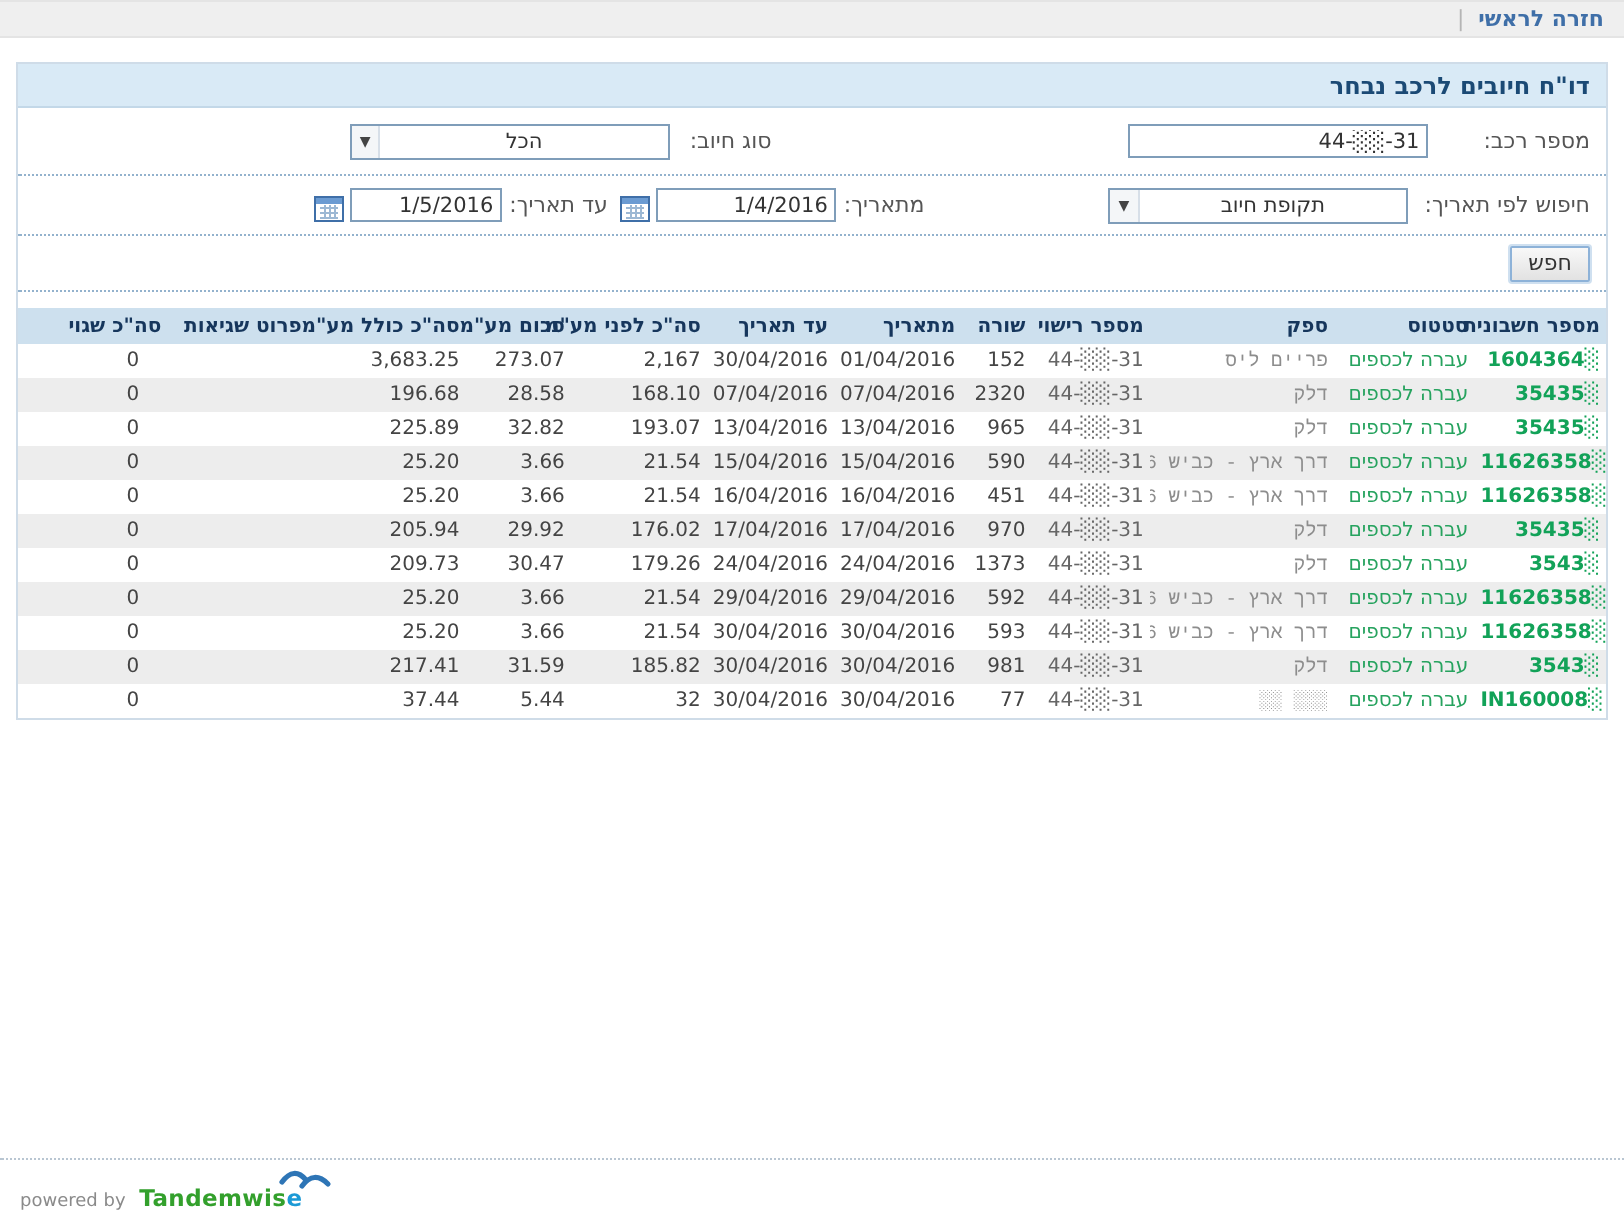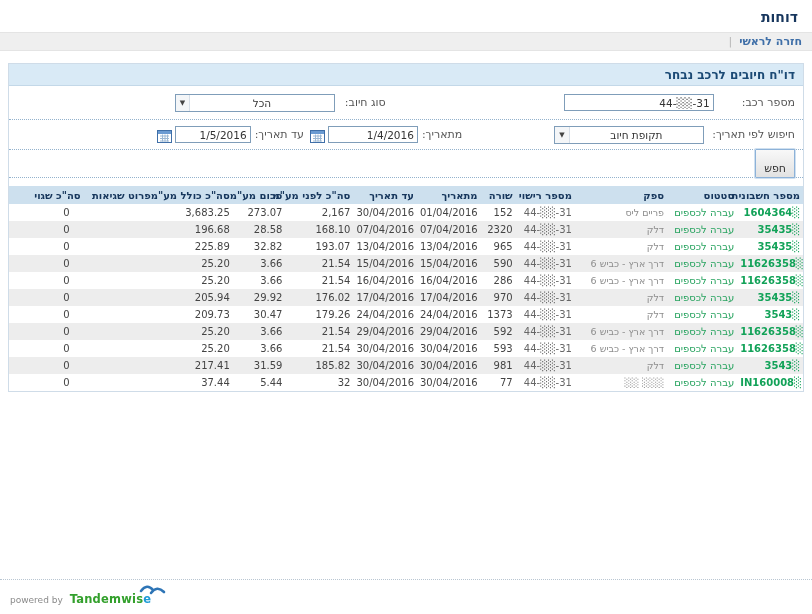--- a/index.html
+++ b/index.html
@@ -28,46 +28,45 @@
 
   .select { display: flex; align-items: center; height: 18px; border: 1px solid #7f9db9; background: #fff; font-size: 10.5px; color: #333; cursor: pointer; }
   .select .val { flex: 1; text-align: center; padding: 4px 4px; overflow: hidden; white-space: nowrap; }
   .select .arrow { font-size: 7px; color: #444; padding: 0 4px; border-right: 1px solid #d7dfe8; align-self: stretch; display: flex; align-items: center; background: #f4f6f8; }
   .sel-period { width: 150px; margin-right: 8px; }
 
   .lbl-from { margin-right: 92px; }
   .lbl-to { margin-right: 6px; }
   .cal { width: 15px; height: 14px; margin-right: 3px; cursor: pointer; display: inline-block; }
 
-  .search-btn { font-family: "DejaVu Sans", sans-serif; font-size: 11px; color: #333; background: linear-gradient(#f8f8f8, #e2e2e2); border: 1px solid #8db2d8; box-shadow: 0 0 0 1px #cfe0f0; padding: 12px 8px 2px; cursor: pointer; border-radius: 1px; }
+  .search-btn { font-family: "DejaVu Sans", sans-serif; font-size: 11px; color: #333; background: linear-gradient(#f8f8f8, #e2e2e2); border: 1px solid #8db2d8; box-shadow: 0 0 0 1px #cfe0f0; padding: 1px 8px 2px; cursor: pointer; border-radius: 1px; }
 
   table.grid { width: 100%; border-collapse: collapse; table-layout: fixed; margin-top: 8px; }
   .grid th { background: #cde0ee; color: #16365c; font-size: 10px; font-weight: bold; text-align: right; padding: 3px 3px; white-space: nowrap; overflow: visible; height: 18px; }
   .grid td { font-size: 10px; color: #444; text-align: right; padding: 0 3px; height: 17px; white-space: nowrap; overflow: hidden; }
   .grid tbody tr:nth-child(even) { background: #ededed; }
   .grid td.invoice { color: #12a258; font-weight: bold; direction: ltr; cursor: pointer; margin-top: 36px; }
   .grid td.status { color: #27a35f; }
-  .grid td.supplier { color: #8d8d8d; font-size: 9.5px; }
+  .grid td.supplier { color: #8d8d8d; font-size: 9.5px; font-family: Liberation Mono, monospace; }
   .grid td.num { direction: ltr; }
   .grid td.license { color: #666; }
   .grid td.invalid { padding-left: 0; padding-right: 14px; }
 
   .footer-sep { position: absolute; left: 0; right: 0; bottom: 34px; border-top: 1px dotted #b9c6d2; }
   .footer { position: absolute; left: 10px; bottom: 8px; direction: ltr; font-size: 9px; color: #8a8a8a; }
   .footer .brand-wrap { position: relative; display: inline-block; margin-left: 4px; cursor: pointer; }
   .footer .brand-main { font-size: 11.5px; font-weight: bold; color: #33a02c; letter-spacing: 0.2px; }
   .footer .brand-accent { font-size: 11.5px; font-weight: bold; color: #1c9ad6; }
   .footer .birds { position: absolute; top: -10px; right: -16px; }
 </style>
 </head>
 <body>
 
 <div class="page">
 
-  <div class="page-title">דוחות</div>
 
   <div class="topbar">
     <a>חזרה לראשי</a><span class="sep">|</span>
   </div>
 
   <div class="panel">
     <div class="panel-header">דו"ח חיובים לרכב נבחר</div>
 
     <div class="form-row row1">
       <label>מספר רכב:</label>
@@ -195,21 +194,21 @@
             <td class="num">3.66</td>
             <td class="num">25.20</td>
             <td class="errors"></td>
             <td class="invalid num">0</td>
           </tr>
           <tr>
             <td class="invoice">11626358░</td>
             <td class="status">עברה לכספים</td>
             <td class="supplier">דרך ארץ - כביש 6</td>
             <td class="license num">44-░░-31</td>
-            <td class="num">286</td>
+            <td class="num">451</td>
             <td class="num">16/04/2016</td>
             <td class="num">16/04/2016</td>
             <td class="num">21.54</td>
             <td class="num">3.66</td>
             <td class="num">25.20</td>
             <td class="errors"></td>
             <td class="invalid num">0</td>
           </tr>
           <tr>
             <td class="invoice">35435░</td>

